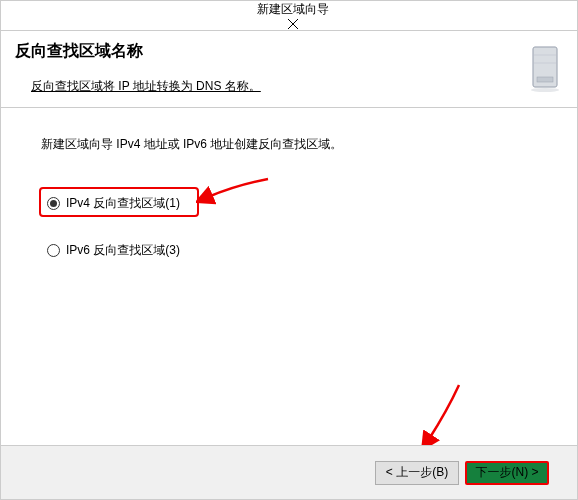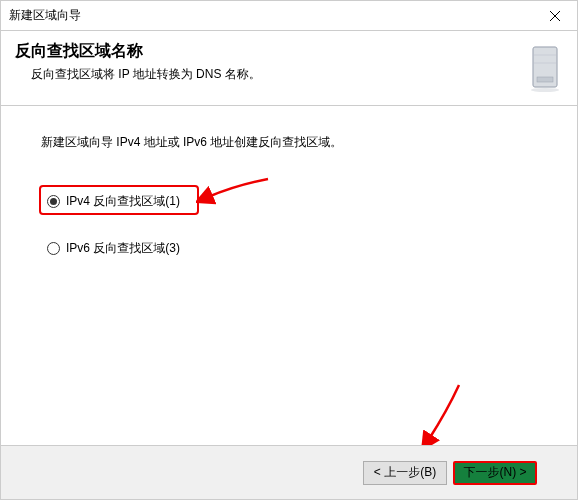--- a/index.html
+++ b/index.html
@@ -16,20 +16,21 @@
     overflow: hidden;
   }
   .titlebar {
     height: 30px;
     background: #fff;
     border-bottom: 1px solid #ccc;
     display: flex;
     align-items: center;
     justify-content: space-between;
     padding-left: 8px;
+    flex-direction: column;
   }
   .titlebar-title { font-size: 12px; }
   .titlebar-close {
     width: 44px;
     height: 30px;
     display: flex;
     align-items: center;
     justify-content: center;
     cursor: default;
   }
@@ -37,21 +38,21 @@
   .header {
     background: #fff;
     padding: 10px 14px 12px 14px;
     border-bottom: 1px solid #ccc;
     display: flex;
     justify-content: space-between;
     align-items: flex-start;
   }
   .header-text { flex: 1; }
   .header-title { font-weight: bold; font-size: 16px; }
-  .header-sub { font-size: 12px; margin-top: 4px; padding-left: 16px; }
+  .header-sub { font-size: 12px; margin-top: 16px; padding-left: 16px; text-decoration: underline; }
   .header-icon {
     width: 36px; height: 50px;
     margin-left: 10px; margin-top: 2px;
   }
   .body {
     padding: 28px 40px 10px 40px;
     height: 330px;
     background: #fff;
   }
   .instruction { font-size: 12px; margin-bottom: 42px; }
@@ -89,21 +90,21 @@
   }
   .footer {
     position: absolute;
     bottom: 0; left: 0; right: 0;
     height: 54px;
     background: #f0f0f0;
     border-top: 1px solid #ccc;
     display: flex;
     align-items: center;
     justify-content: flex-end;
-    padding-right: 20px;
+    padding-right: 8px;
     gap: 6px;
   }
   .btn {
     height: 24px;
     min-width: 84px;
     background: #e1e1e1;
     border: 1px solid #adadad;
     font-size: 12px;
     display: flex;
     align-items: center;

